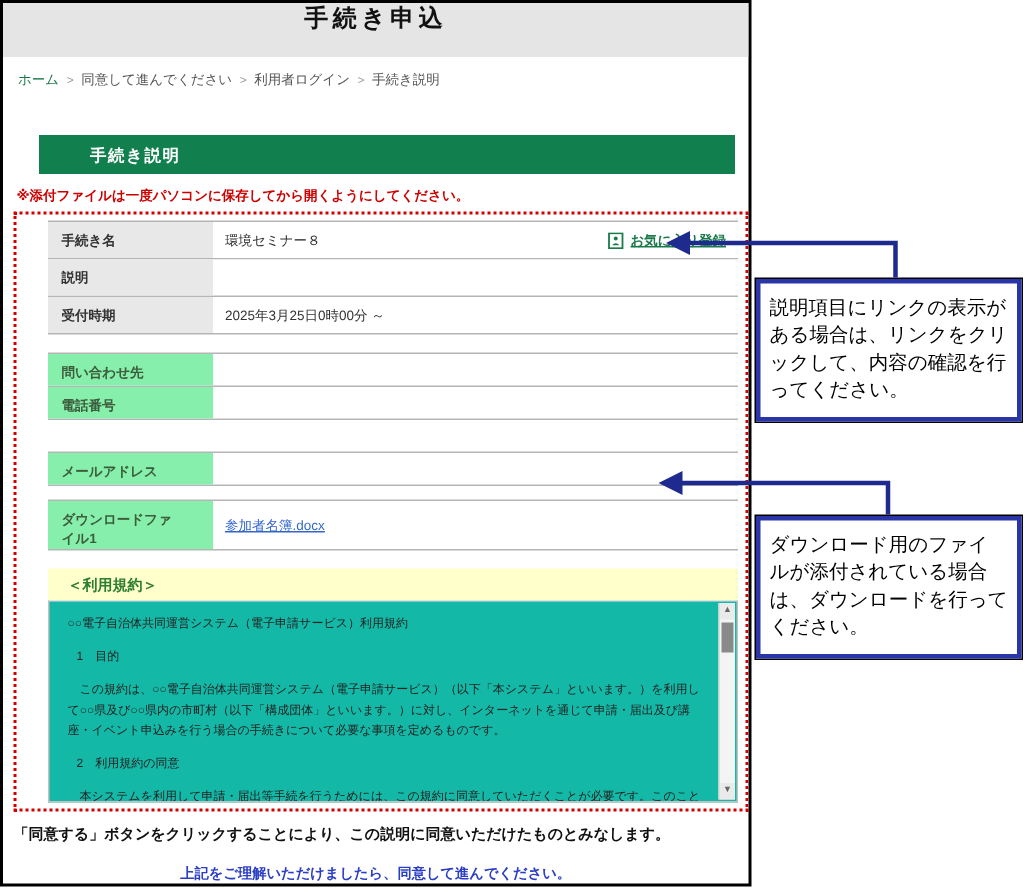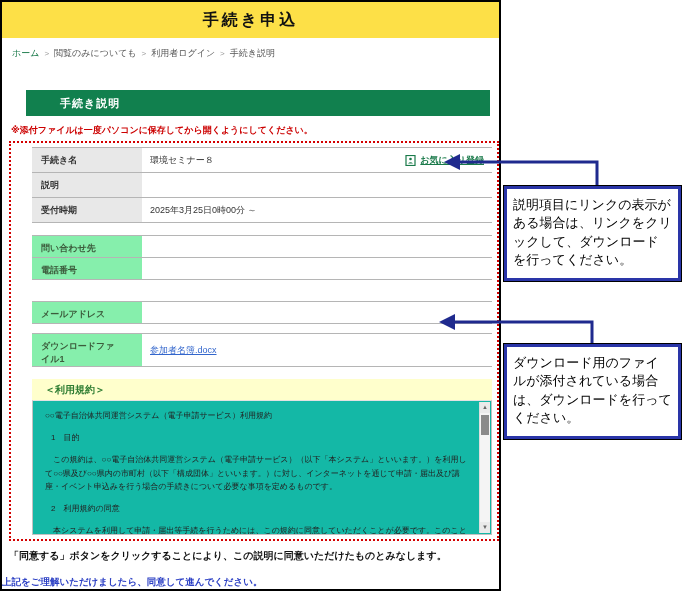--- a/index.html
+++ b/index.html
@@ -2,21 +2,21 @@
 <html><head>
 <meta charset="utf-8">
 <style>
   * { margin:0; padding:0; box-sizing:border-box; }
   body { font-family:"Liberation Sans","DejaVu Sans",sans-serif; background:#fff; }
   .canvas { position:relative; width:683px; height:596px; background:#fff; overflow:hidden; }
 
   .page { position:absolute; left:0; top:0; width:501px; height:591px;
           border:2px solid #000; background:#fff; overflow:hidden; }
 
-  .title-band { height:36px; background:#fde047; display:flex; align-items:center;
+  .title-band { height:36px; background:#e5e5e5; display:flex; 
                 justify-content:center; font-size:16px; font-weight:bold; letter-spacing:3px; color:#111; }
 
   .breadcrumb { padding:9px 10px 7px; font-size:9px; color:#555; display:flex; align-items:center; }
   .breadcrumb .crumb-link { color:#1a7a4a; cursor:pointer; }
   .breadcrumb .sep { color:#999; margin:0 5px; font-size:8px; }
 
   .section-bar { margin:23px 9px 0 24px; height:26px; background:#11804e; color:#fff;
                  font-size:11px; font-weight:bold; display:flex; align-items:center;
                  padding-left:34px; letter-spacing:1px; }
 
@@ -47,21 +47,21 @@
   .terms-box p.num { padding-left:6px; }
 
   .sb { position:absolute; top:1px; right:1px; bottom:1px; width:11px; background:#f4f4f4;
         border-left:1px solid #ddd; }
   .sb-btn { height:11px; display:flex; align-items:center; justify-content:center;
             font-size:6px; color:#666; background:#eaeaea; cursor:pointer; }
   .sb-down { position:absolute; bottom:0; left:0; right:0; }
   .sb-thumb { position:absolute; top:13px; left:1px; width:8px; height:20px; background:#8a8a8a; cursor:pointer; }
 
   .agree-note { margin:8px 0 0 7px; font-size:10px; font-weight:bold; color:#111; }
-  .blue-note { margin-top:13px; text-align:left; color:#2b3fc4; font-weight:bold; font-size:9.5px; }
+  .blue-note { margin-top:13px; text-align:center; color:#2b3fc4; font-weight:bold; font-size:9.5px; }
 
   .callout { position:absolute; left:504px; width:177px; background:#fff;
              border:3px solid #2a35a8; box-shadow:0 0 0 1px #000;
              padding:7px 6px; font-size:13px; line-height:1.42; color:#000; }
   .callout-1 { top:186px; height:95px; }
   .callout-2 { top:344px; height:95px; }
 
   .connectors { position:absolute; left:0; top:0; pointer-events:none; }
 </style>
 </head>
@@ -71,21 +71,21 @@
 
   <div class="page">
 
     <div class="title-band">
       <span>手続き申込</span>
     </div>
 
     <div class="breadcrumb">
       <span class="crumb-link">ホーム</span>
       <span class="sep">&gt;</span>
-      <span>閲覧のみについても</span>
+      <span>同意して進んでください</span>
       <span class="sep">&gt;</span>
       <span>利用者ログイン</span>
       <span class="sep">&gt;</span>
       <span>手続き説明</span>
     </div>
 
     <div class="section-bar">
       <span>手続き説明</span>
     </div>
 
@@ -164,21 +164,21 @@
         </div>
       </div>
 
     </div>
 
     <div class="agree-note">「同意する」ボタンをクリックすることにより、この説明に同意いただけたものとみなします。</div>
     <div class="blue-note">上記をご理解いただけましたら、同意して進んでください。</div>
 
   </div>
 
-  <div class="callout callout-1">説明項目にリンクの表示がある場合は、リンクをクリックして、ダウンロードを行ってください。</div>
+  <div class="callout callout-1">説明項目にリンクの表示がある場合は、リンクをクリックして、内容の確認を行ってください。</div>
   <div class="callout callout-2">ダウンロード用のファイルが添付されている場合は、ダウンロードを行ってください。</div>
 
   <svg class="connectors" width="683" height="596">
     <path d="M458 162 H597 V185" stroke="#1f2a8e" stroke-width="3" fill="none"></path>
     <polygon points="444,162 460,154 460,170" fill="#1f2a8e"></polygon>
     <path d="M453 322 H592 V343" stroke="#1f2a8e" stroke-width="3" fill="none"></path>
     <polygon points="439,322 455,314 455,330" fill="#1f2a8e"></polygon>
   </svg>
 
 </div>

